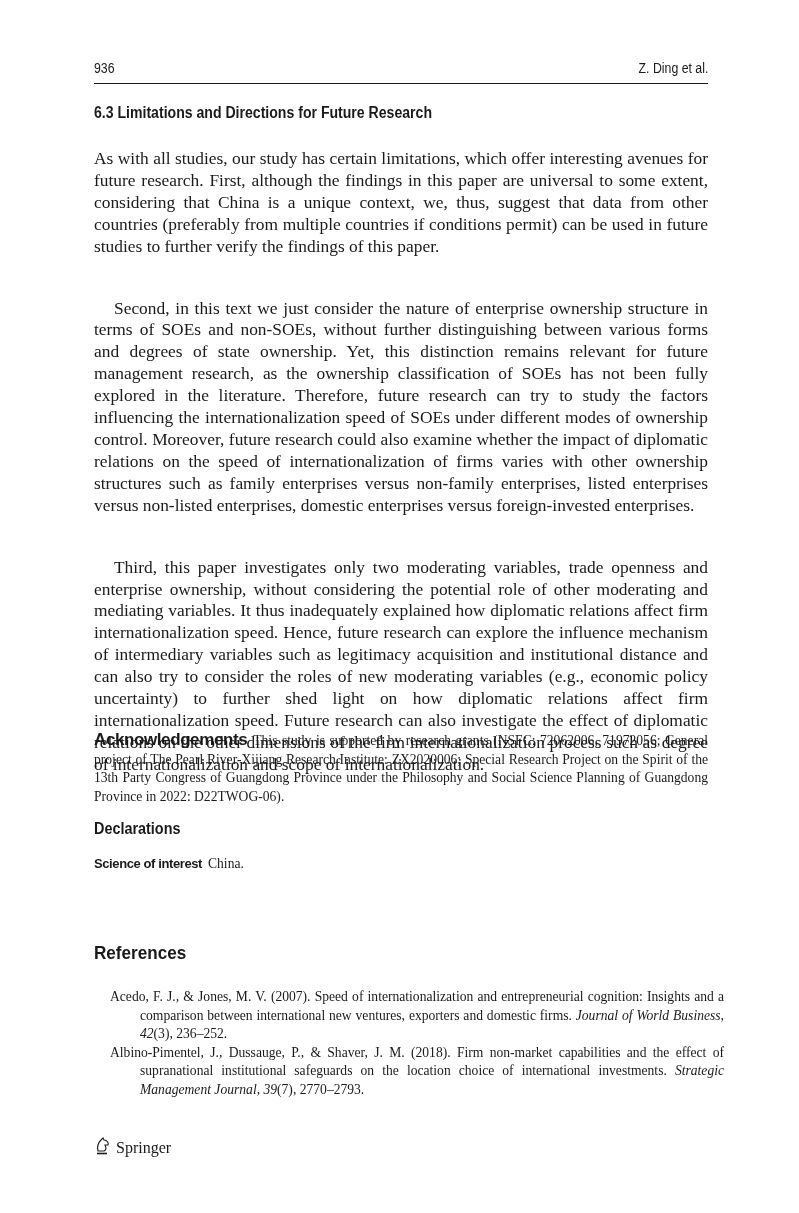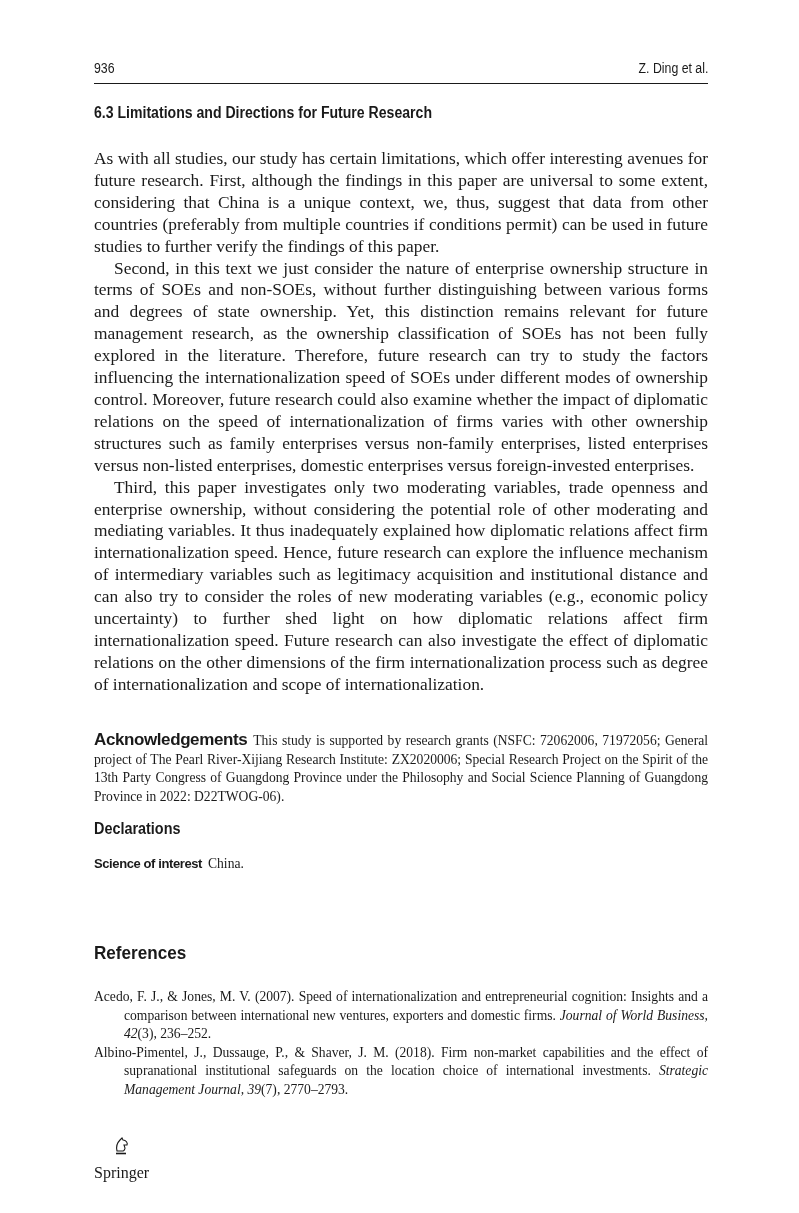--- a/index.html
+++ b/index.html
@@ -5,31 +5,31 @@
   html, body { margin:0; padding:0; background:#fff; }
   body { width:799px; height:1213px; position:relative; overflow:hidden; color:#1a1a1a; }
   .page { position:absolute; left:94px; top:0; width:614px; }
   .header { position:absolute; top:58px; left:0; width:614px; height:22px; font-family:Liberation Sans, sans-serif; font-size:14px;text-align:right; }
   .header .pn { position:absolute; left:0; top:2px; transform:scaleX(0.88); transform-origin:left; }
   .header .au { position:absolute; right:0; top:2px; transform:scaleX(0.88); transform-origin:right; }
   .rule { position:absolute; top:83px; left:0; width:614px; height:0; border-top:1.6px solid #1a1a1a; }
   .sec-title { position:absolute; top:104px; left:0; font-family:"Liberation Sans",sans-serif; font-weight:bold; font-size:16px; transform:scaleX(0.88); transform-origin:left; white-space:nowrap; }
   .body { position:absolute; top:148px; left:0; width:614px; font-family:"Liberation Serif",serif; font-size:17.4px; line-height:21.9px; text-align:justify; }
   .body p { margin:0; }
-  .body p.indent { text-indent:20px; }
+  .body p.indent { text-indent:20px;margin-top:40px; }
   .ack { position:absolute; top:731px; left:0; width:614px; font-family:"Liberation Serif",serif; font-size:13.6px; line-height:18.6px; text-align:justify; }
   .ack .lbl { font-family:"Liberation Sans",sans-serif; font-weight:bold; font-size:17px; margin-right:6px; letter-spacing:-0.4px; }
   .decl { position:absolute; top:820px; left:0; font-family:"Liberation Sans",sans-serif; font-weight:bold; font-size:16px; transform:scaleX(0.9); transform-origin:left; }
   .coi { position:absolute; top:856px; left:0; font-family:"Liberation Serif",serif; font-size:13.6px; }
   .coi .lbl { font-family:"Liberation Sans",sans-serif; font-weight:bold; font-size:13px; margin-right:6px; letter-spacing:-0.4px; }
   .refs-title { position:absolute; top:942px; left:0; font-family:"Liberation Sans",sans-serif; font-weight:bold; font-size:19px; transform:scaleX(0.9); transform-origin:left; }
-  .refs { position:absolute; top:988px; left:0; width:614px; font-family:"Liberation Serif",serif; font-size:13.6px; line-height:18.6px; }
+  .refs { position:absolute; top:988px; left:16px; width:614px; font-family:"Liberation Serif",serif; font-size:13.6px; line-height:18.6px; }
   .ref { padding-left:30px; text-indent:-30px; text-align:justify; margin:0 0 0 0; }
   .ref i { font-style:italic; }
-  .footer { position:absolute; top:1136px; left:0; font-family:"Liberation Serif",serif; font-size:16px; display:flex; align-items:center; gap:4px;flex-direction:column; }
+  .footer { position:absolute; top:1136px; left:0; font-family:"Liberation Serif",serif; font-size:16px; display:flex; align-items:center; gap:4px; }
   .footer svg { width:18px; height:20px; }
 </style>
 </head>
 <body>
 
 <div class="page">
   <div class="header">
     <span class="pn">936</span>
     <span class="au">Z. Ding et al.</span>
   </div>

